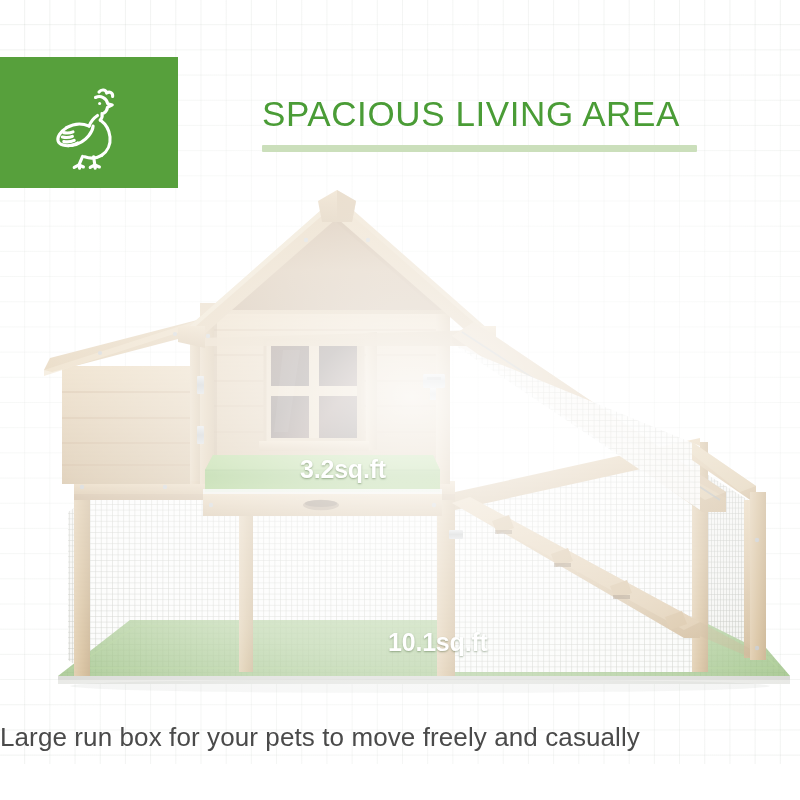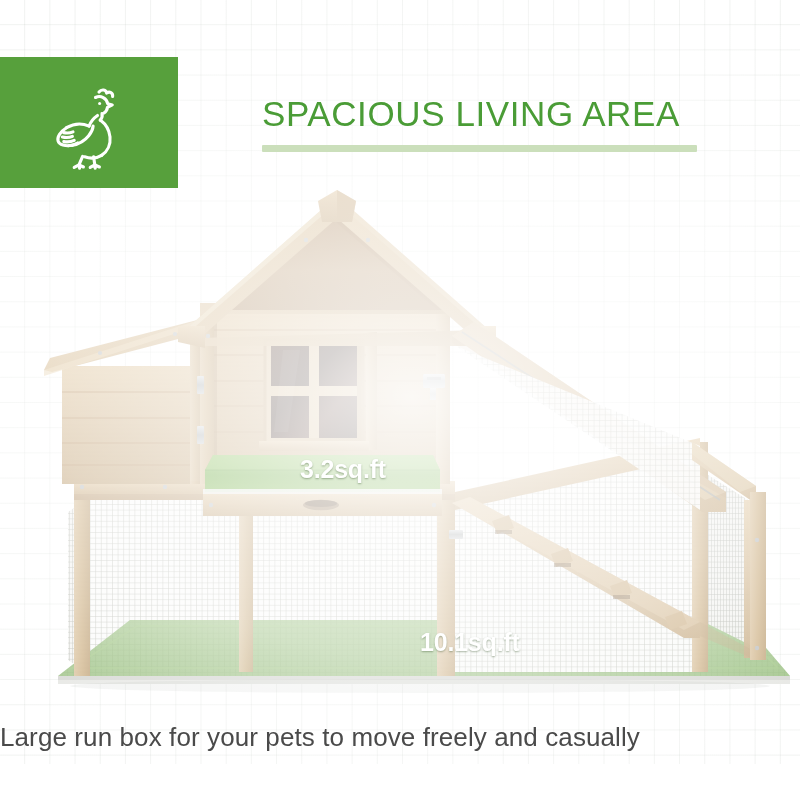--- a/index.html
+++ b/index.html
@@ -113,21 +113,20 @@
     top: 455px;
     font-size: 25px;
     letter-spacing: -0.2px;
     margin-left: 24px;
   }
   .label-lower {
     left: 388px;
     top: 628px;
     font-size: 25px;
     letter-spacing: -0.2px;
-    margin-left: 32px;
   }
 </style>
 </head>
 <body>
 
 <div id="stage">
 
   <div class="grid-bg"></div>
 
   <div class="product">

